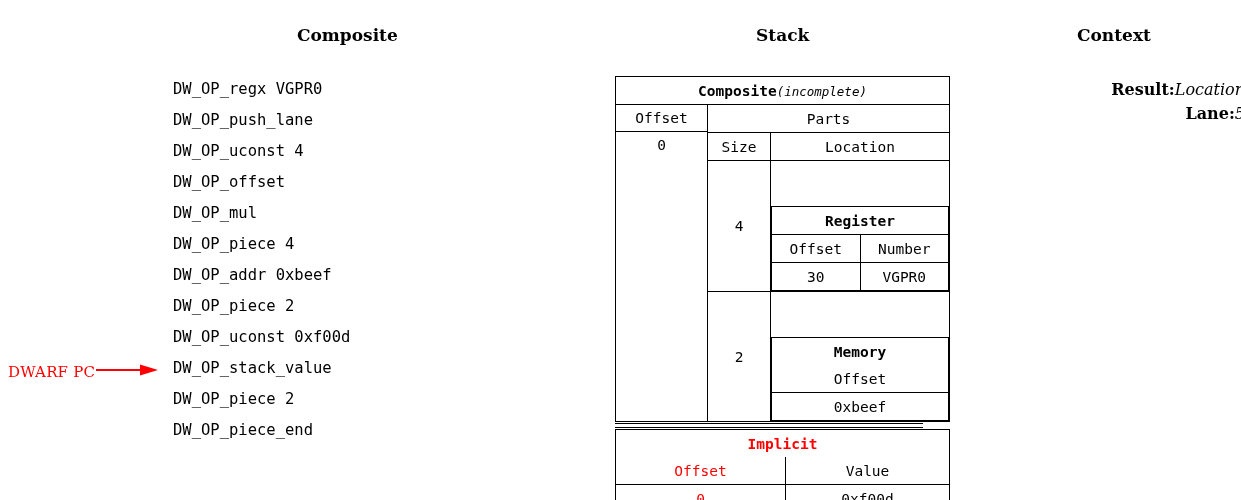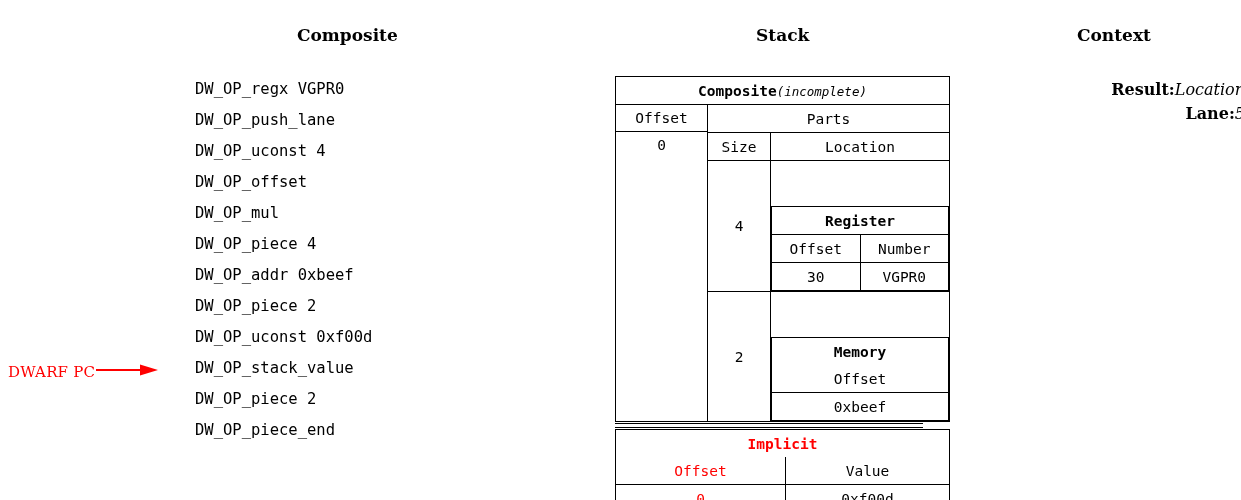--- a/index.html
+++ b/index.html
@@ -27,21 +27,20 @@
   #head-expression { left: 297px; top: 25px; }
   #head-stack      { left: 756px; top: 25px; }
   #head-context    { left: 1077px; top: 25px; }
 
   
   #expression-list {
     position: absolute;
     left: 173px;
     top: 74px;
     width: 400px;
-    margin-left: 22px;
   }
   #expression-list .expr-line {
     font-family: "DejaVu Sans Mono", monospace;
     font-size: 15.5px;
     line-height: 31px;
     height: 31px;
     color: #000000;
     white-space: pre;
     letter-spacing: 0px;
   }

